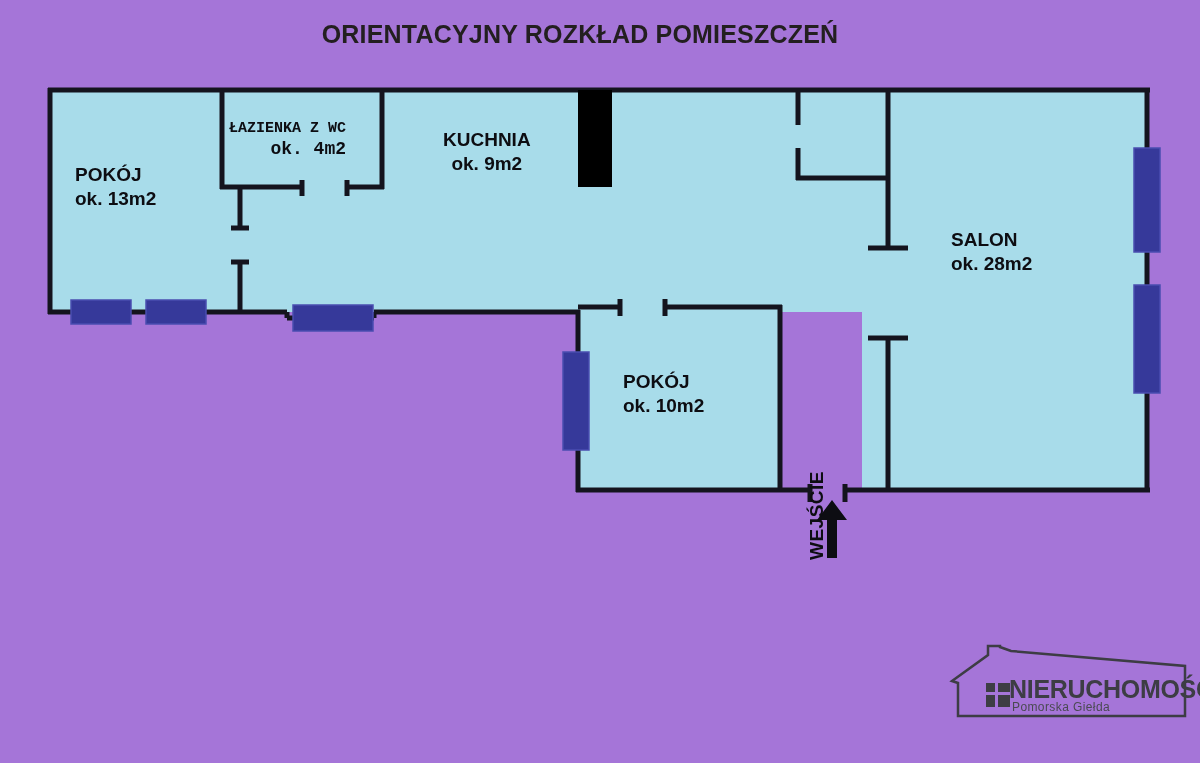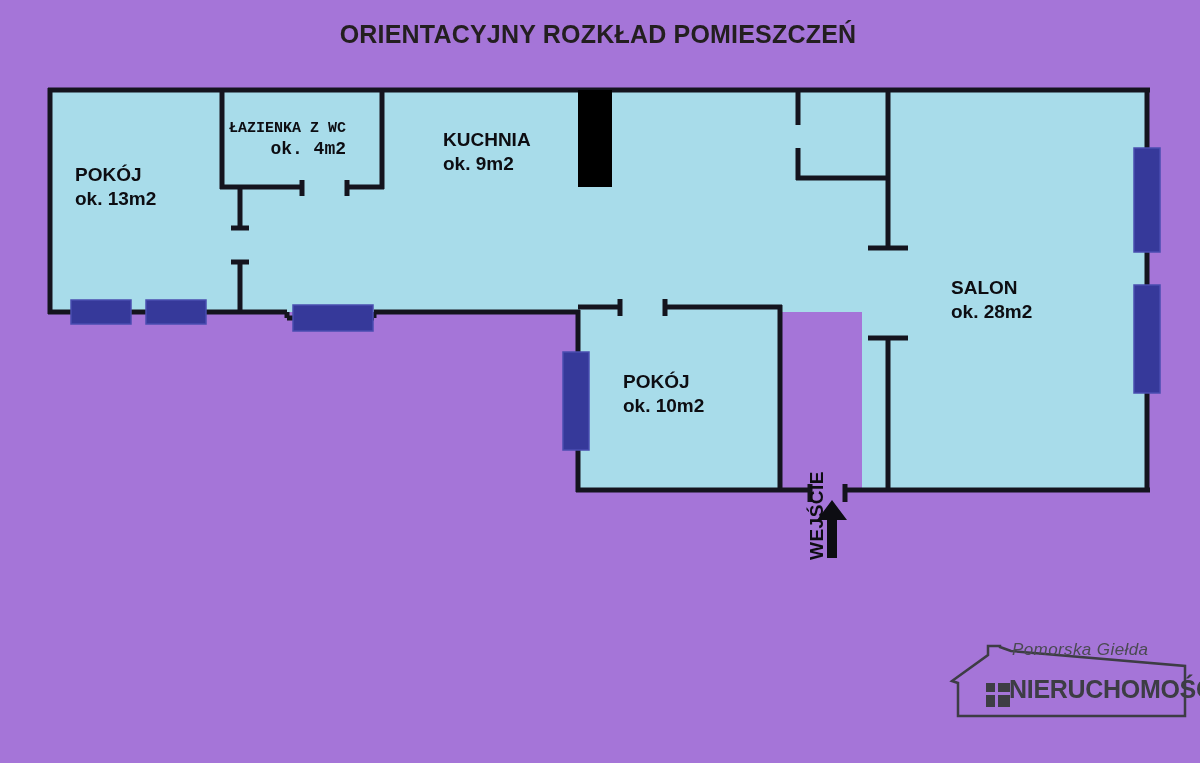--- a/index.html
+++ b/index.html
@@ -18,58 +18,56 @@
   #plan-title {
     position: absolute;
     left: 0;
     top: 20px;
     width: 1160px;
     text-align: center;
     font-size: 25px;
     font-weight: bold;
     color: #231f20;
     letter-spacing: 0.2px;
-    padding-left: 18px;
   }
   #floorplan-svg {
     position: absolute;
     left: 0;
     top: 0;
   }
   .room-label {
     position: absolute;
     color: #0d0d12;
     font-weight: bold;
     line-height: 1.28;
     white-space: nowrap;
   }
   .room-name { font-size: 19px; }
-  .room-area { font-size: 19px; }
+  .room-area { font-size: 19px; text-align: center; }
   .small .room-name { font-size: 15px; }
   .small .room-area { font-size: 18px; }
   #entrance-label {
     position: absolute;
     left: 806px;
     top: 560px;
     font-size: 19px;
     font-weight: bold;
     color: #0d0d12;
     transform: rotate(-90deg);
     transform-origin: left top;
     white-space: nowrap;
     letter-spacing: 0.5px;
   }
   #logo-text-top {
     position: absolute;
     left: 1012px;
-    top: 640px;
-    font-size: 17px;
+    top: 700px;
+    font-size: 12px;
     color: #4a4a52;
     letter-spacing: 0.4px;
-    font-style: italic;
   }
   #logo-text-main {
     position: absolute;
     left: 1009px;
     top: 675px;
     font-size: 25px;
     font-weight: bold;
     color: #3d3d44;
     letter-spacing: -0.3px;
   }
@@ -182,21 +180,21 @@
     <div class="room-name">ŁAZIENKA Z WC</div>
     <div class="room-area" style="text-align:right;">ok. 4m2</div>
   </div>
 
   <div class="room-label" style="left:443px; top:128px;">
     <div class="room-name">KUCHNIA</div>
     <div class="room-area">ok. 9m2</div>
   </div>
 
 
-  <div class="room-label" style="left:951px; top:228px;margin-top:48px;">
+  <div class="room-label" style="left:951px; top:228px;">
     <div class="room-name">SALON</div>
     <div class="room-area">ok. 28m2</div>
   </div>
 
   <div class="room-label" style="left:623px; top:370px;">
     <div class="room-name">POKÓJ</div>
     <div class="room-area">ok. 10m2</div>
   </div>
 
   <div id="entrance-label">WEJŚCIE</div>

